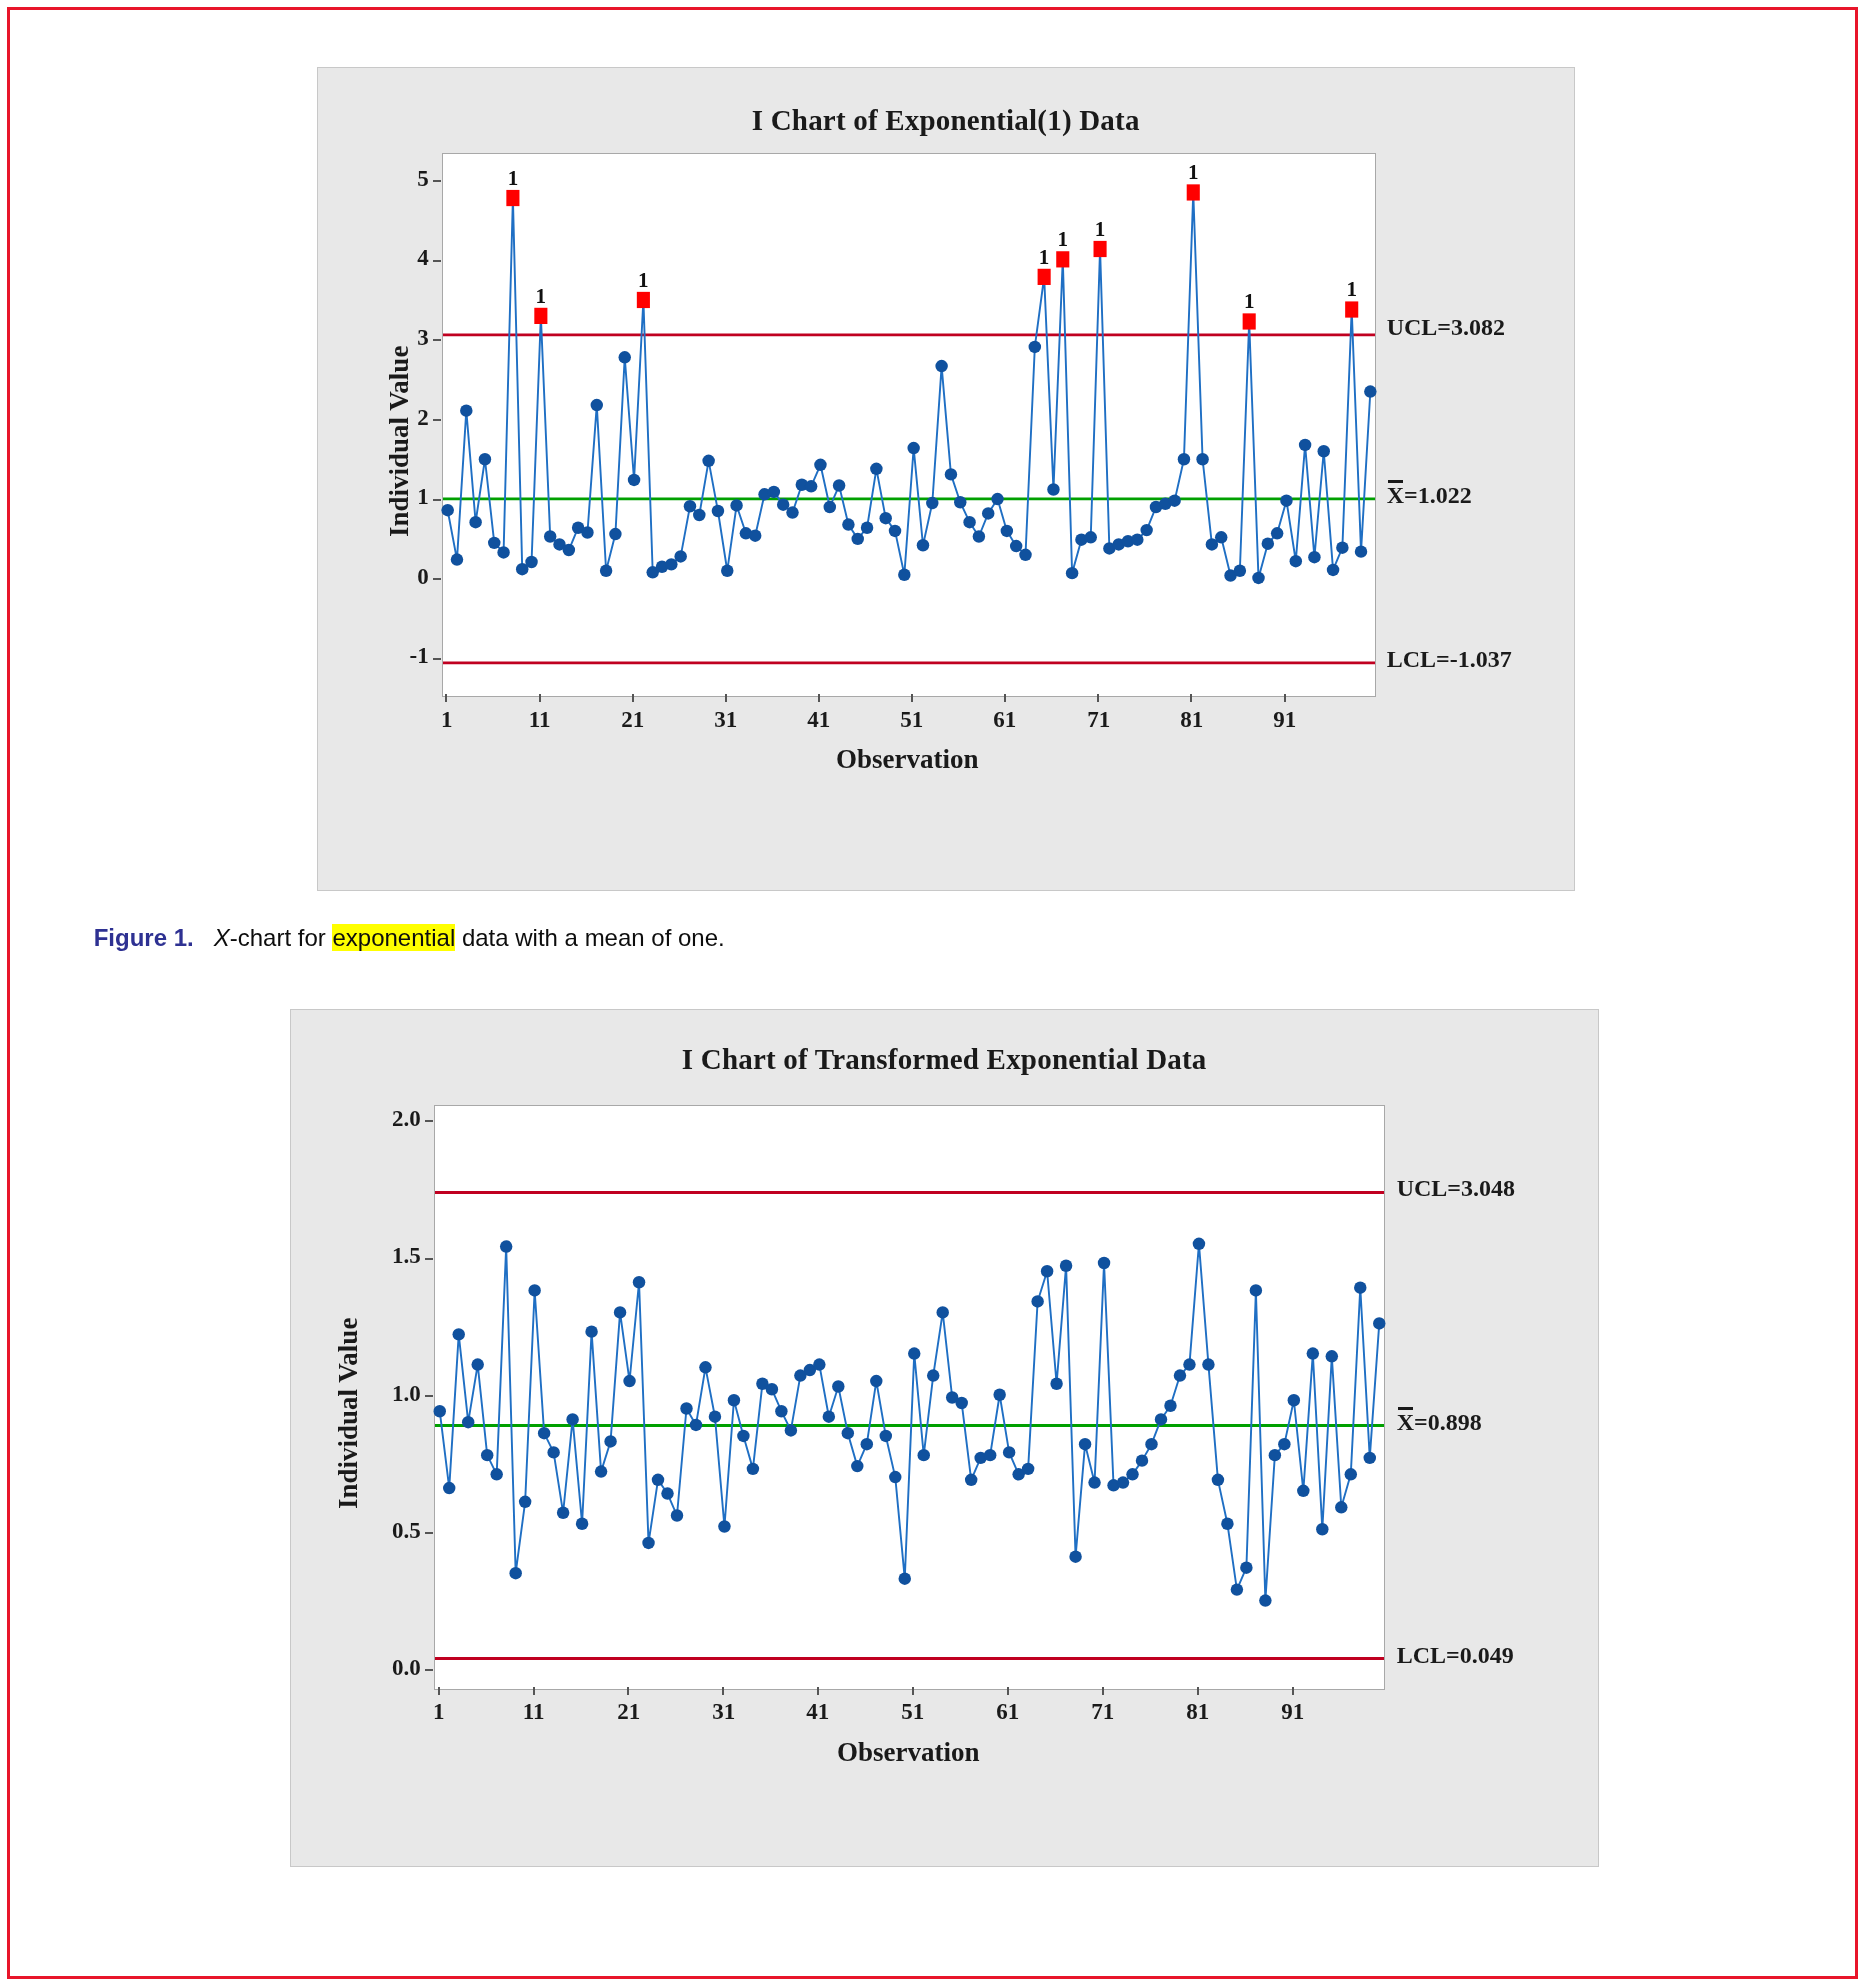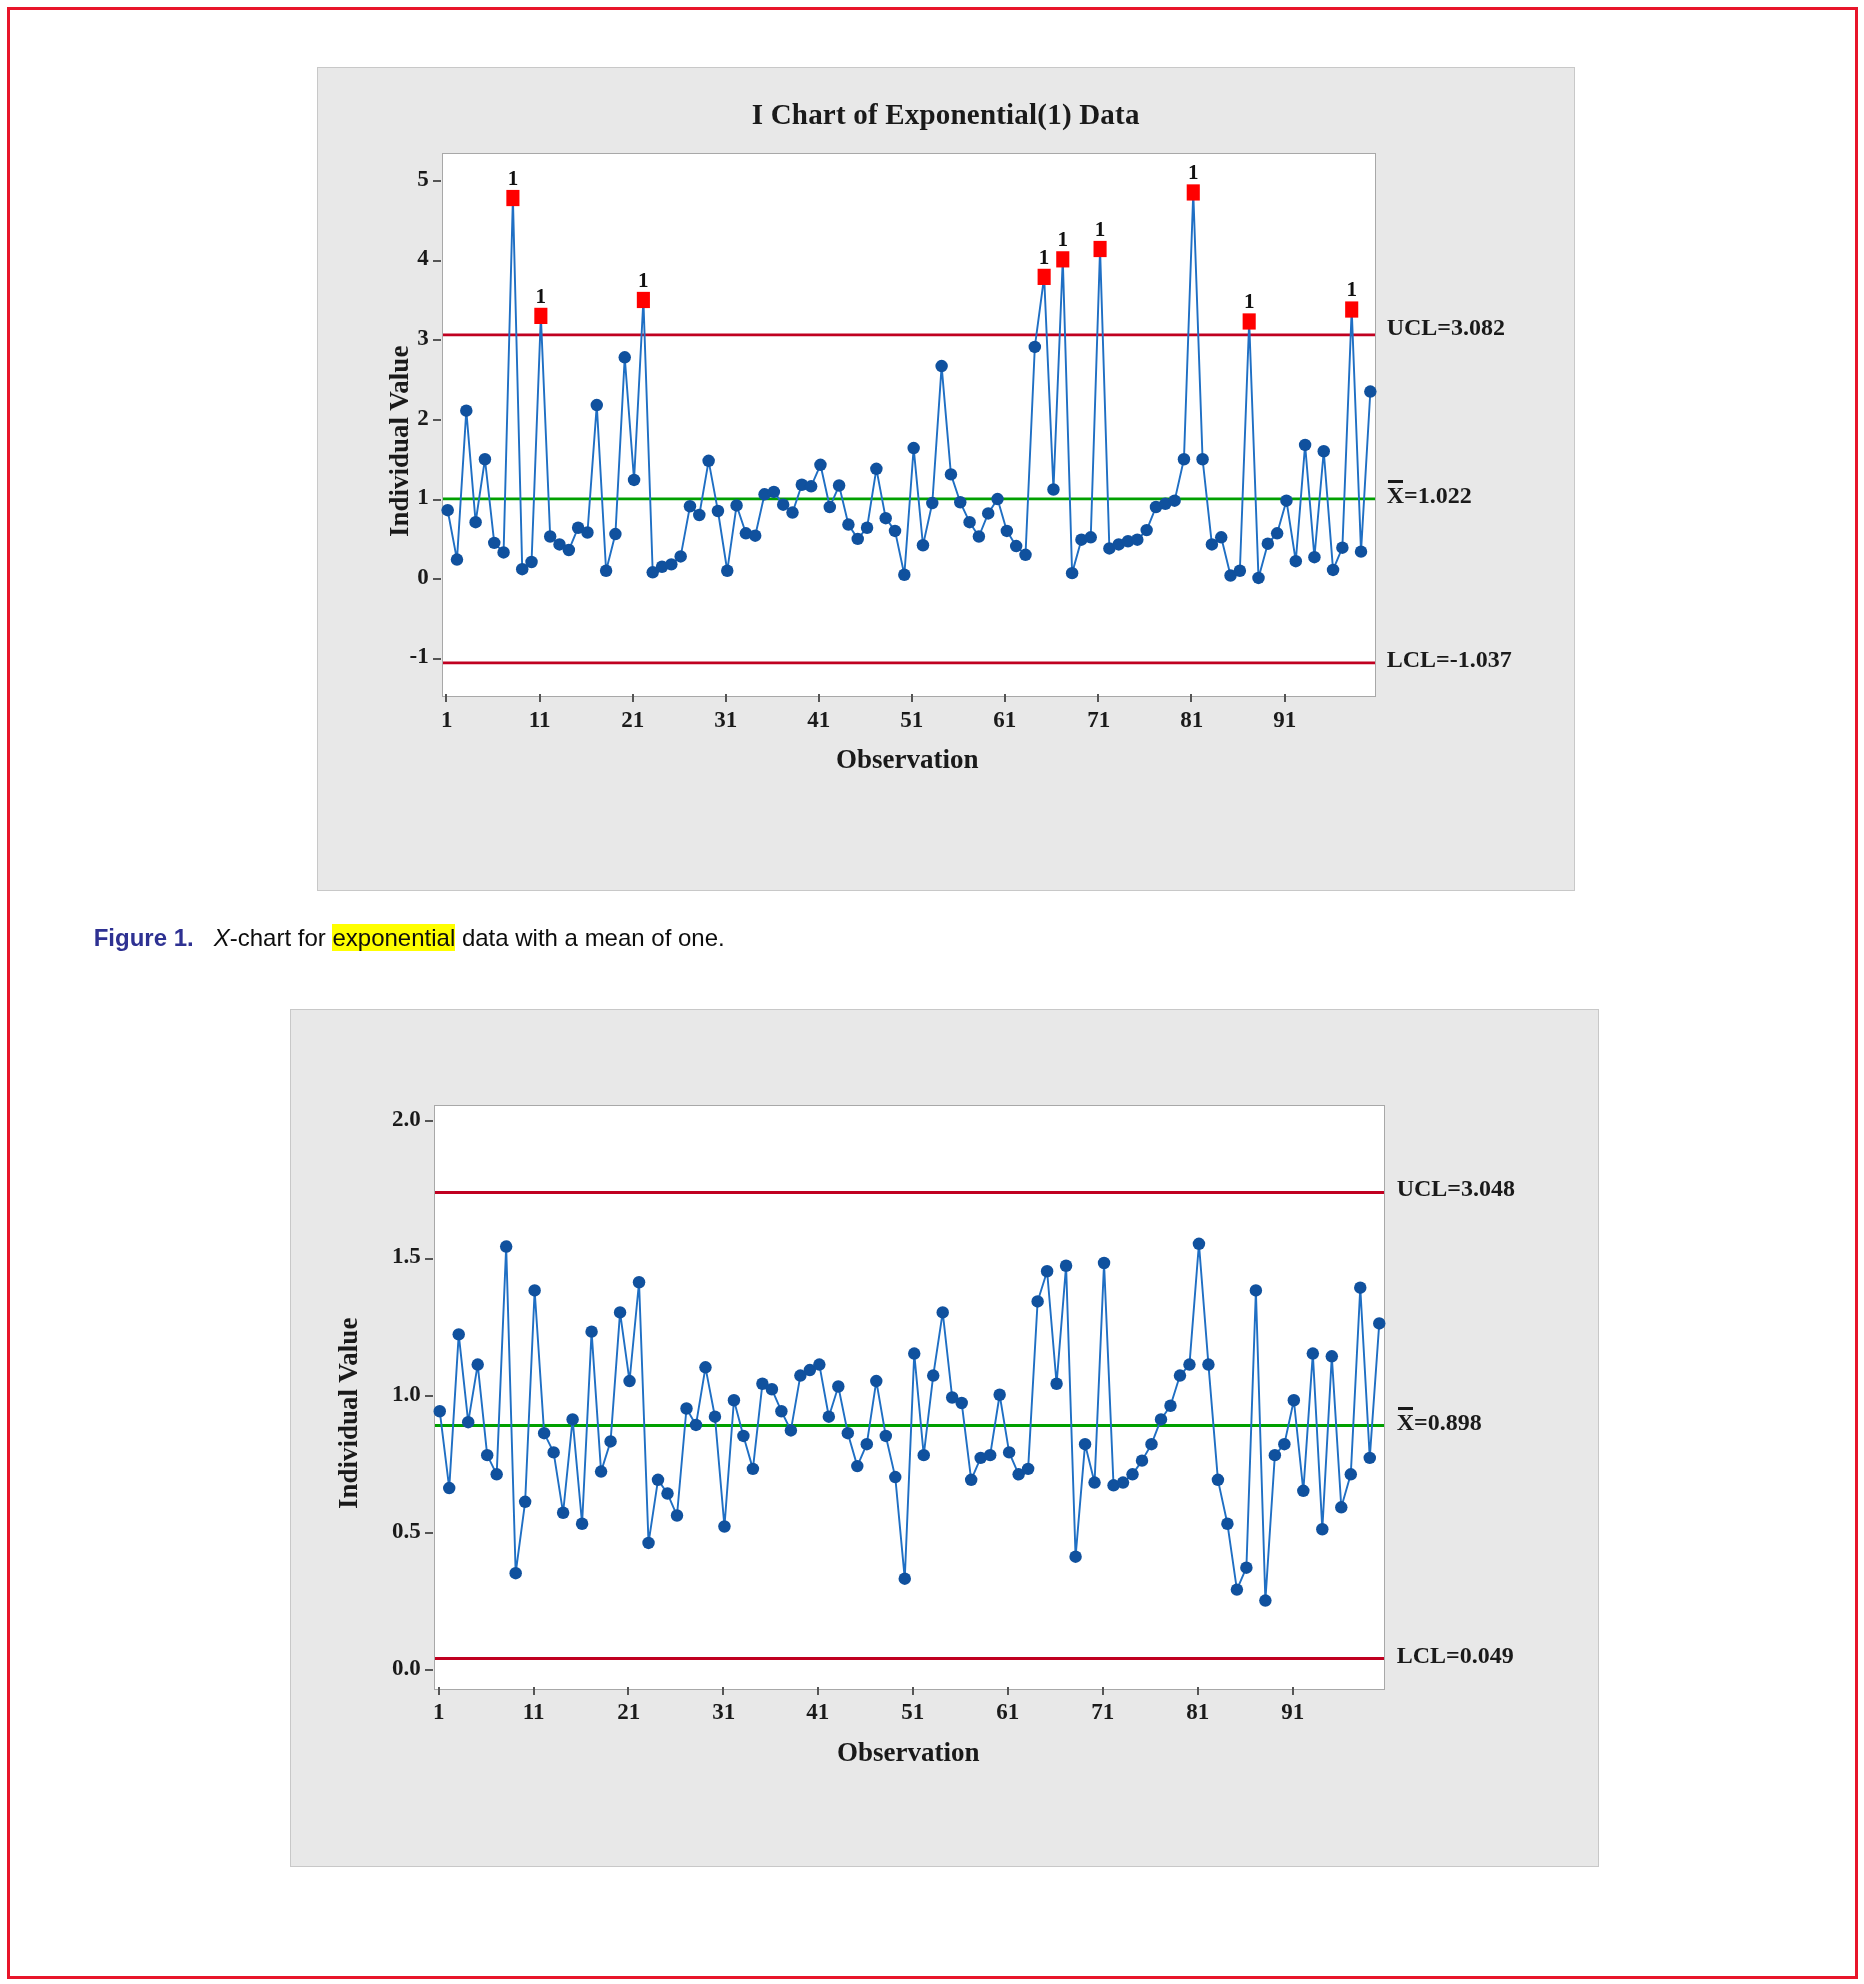--- a/index.html
+++ b/index.html
@@ -26,21 +26,21 @@
   #panel2 { left:280px; top:999px; width:1309px; height:858px; }
 
   .chart-title {
     position:absolute; left:0; right:0;
     text-align:center;
     color:#1a1a1a;
     font-weight:bold;
     font-family:"Liberation Serif", serif;
     letter-spacing:0.2px;
   }
-  #panel1 .chart-title { top:30px; font-size:29px; }
+  #panel1 .chart-title { top:36px; font-size:29px; }
   #panel2 .chart-title { top:33px; font-size:29px; }
 
   .plot {
     position:absolute;
     background:#ffffff;
     border:1.4px solid #a8a8a8;
     border-right:1px solid #a8a8a8;
   }
   #plot1 { left:124px; top:85px; width:934px; height:544px; }
   #plot2 { left:143px; top:95px; width:951px; height:585px; }
@@ -278,20 +278,21 @@
     <div class="limit-label" id="cl1" style="left: 1069px; top: 414px;"><span class="ovl">X</span>=1.022</div>
     <div class="limit-label" id="lcl1" style="left: 1069px; top: 578px;">LCL=-1.037</div>
   </div>
 
   <div class="caption" id="caption1">
     <span class="figno">Figure 1.</span>
     <span>&nbsp;&nbsp;</span><span class="ital">X</span><span>-chart for </span><span class="hl">exponential</span><span> data with a mean of one.</span>
   </div>
 
   <div class="panel" id="panel2">
+    <div class="chart-title">I Chart of Transformed Exponential Data</div>
     <div class="plot" id="plot2">
       <svg class="svg-layer" id="svg2" viewBox="0 0 1980 1214">
           <line x1="0" y1="1151.582075471698" x2="1980" y2="1151.582075471698" stroke="#c00020" stroke-width="6"></line>
           <line x1="0" y1="179.2367924528303" x2="1980" y2="179.2367924528303" stroke="#c00020" stroke-width="6"></line>
           <line x1="0" y1="665.4094339622642" x2="1980" y2="665.4094339622642" stroke="#00a000" stroke-width="6"></line>
           <polyline points="9.90,635.63 29.70,795.97 49.50,475.29 69.30,658.54 89.10,538.28 108.90,727.25 128.70,767.34 148.50,292.05 168.30,973.49 188.10,824.60 207.90,383.67 227.70,681.44 247.50,721.53 267.30,847.51 287.10,652.81 306.90,870.42 326.70,469.57 346.50,761.61 366.30,698.62 386.10,429.48 405.90,572.64 425.70,366.49 445.50,910.50 465.30,778.79 485.10,807.42 504.90,853.24 524.70,629.91 544.50,664.26 564.30,544.01 584.10,647.08 603.90,876.14 623.70,612.73 643.50,687.17 663.30,755.89 683.10,578.37 702.90,589.82 722.70,635.63 742.50,675.72 762.30,561.19 782.10,549.74 801.90,538.28 821.70,647.08 841.50,584.09 861.30,681.44 881.10,750.16 900.90,704.35 920.70,572.64 940.50,687.17 960.30,773.07 980.10,984.94 999.90,515.38 1019.70,727.25 1039.50,561.19 1059.30,429.48 1079.10,607.00 1098.90,618.45 1118.70,778.79 1138.50,732.98 1158.30,727.25 1178.10,601.27 1197.90,721.53 1217.70,767.34 1237.50,755.89 1257.30,406.58 1277.10,343.58 1296.90,578.37 1316.70,332.13 1336.50,939.13 1356.30,704.35 1376.10,784.52 1395.90,326.41 1415.70,790.25 1435.50,784.52 1455.30,767.34 1475.10,738.71 1494.90,704.35 1514.70,652.81 1534.50,624.18 1554.30,561.19 1574.10,538.28 1593.90,286.32 1613.70,538.28 1633.50,778.79 1653.30,870.42 1673.10,1007.85 1692.90,962.04 1712.70,383.67 1732.50,1030.75 1752.30,727.25 1772.10,704.35 1791.90,612.73 1811.70,801.70 1831.50,515.38 1851.30,881.87 1871.10,521.10 1890.90,836.06 1910.70,767.34 1930.50,377.94 1950.30,732.98 1970.10,452.39" fill="none" stroke="#1f6fc4" stroke-width="4" stroke-linejoin="round"></polyline>
           <circle cx="9.9" cy="635.6320754716982" r="13" fill="#10519e"></circle>
           <circle cx="29.7" cy="795.9716981132076" r="13" fill="#10519e"></circle>
           <circle cx="49.5" cy="475.2924528301886" r="13" fill="#10519e"></circle>
           <circle cx="69.30000000000001" cy="658.5377358490566" r="13" fill="#10519e"></circle>

